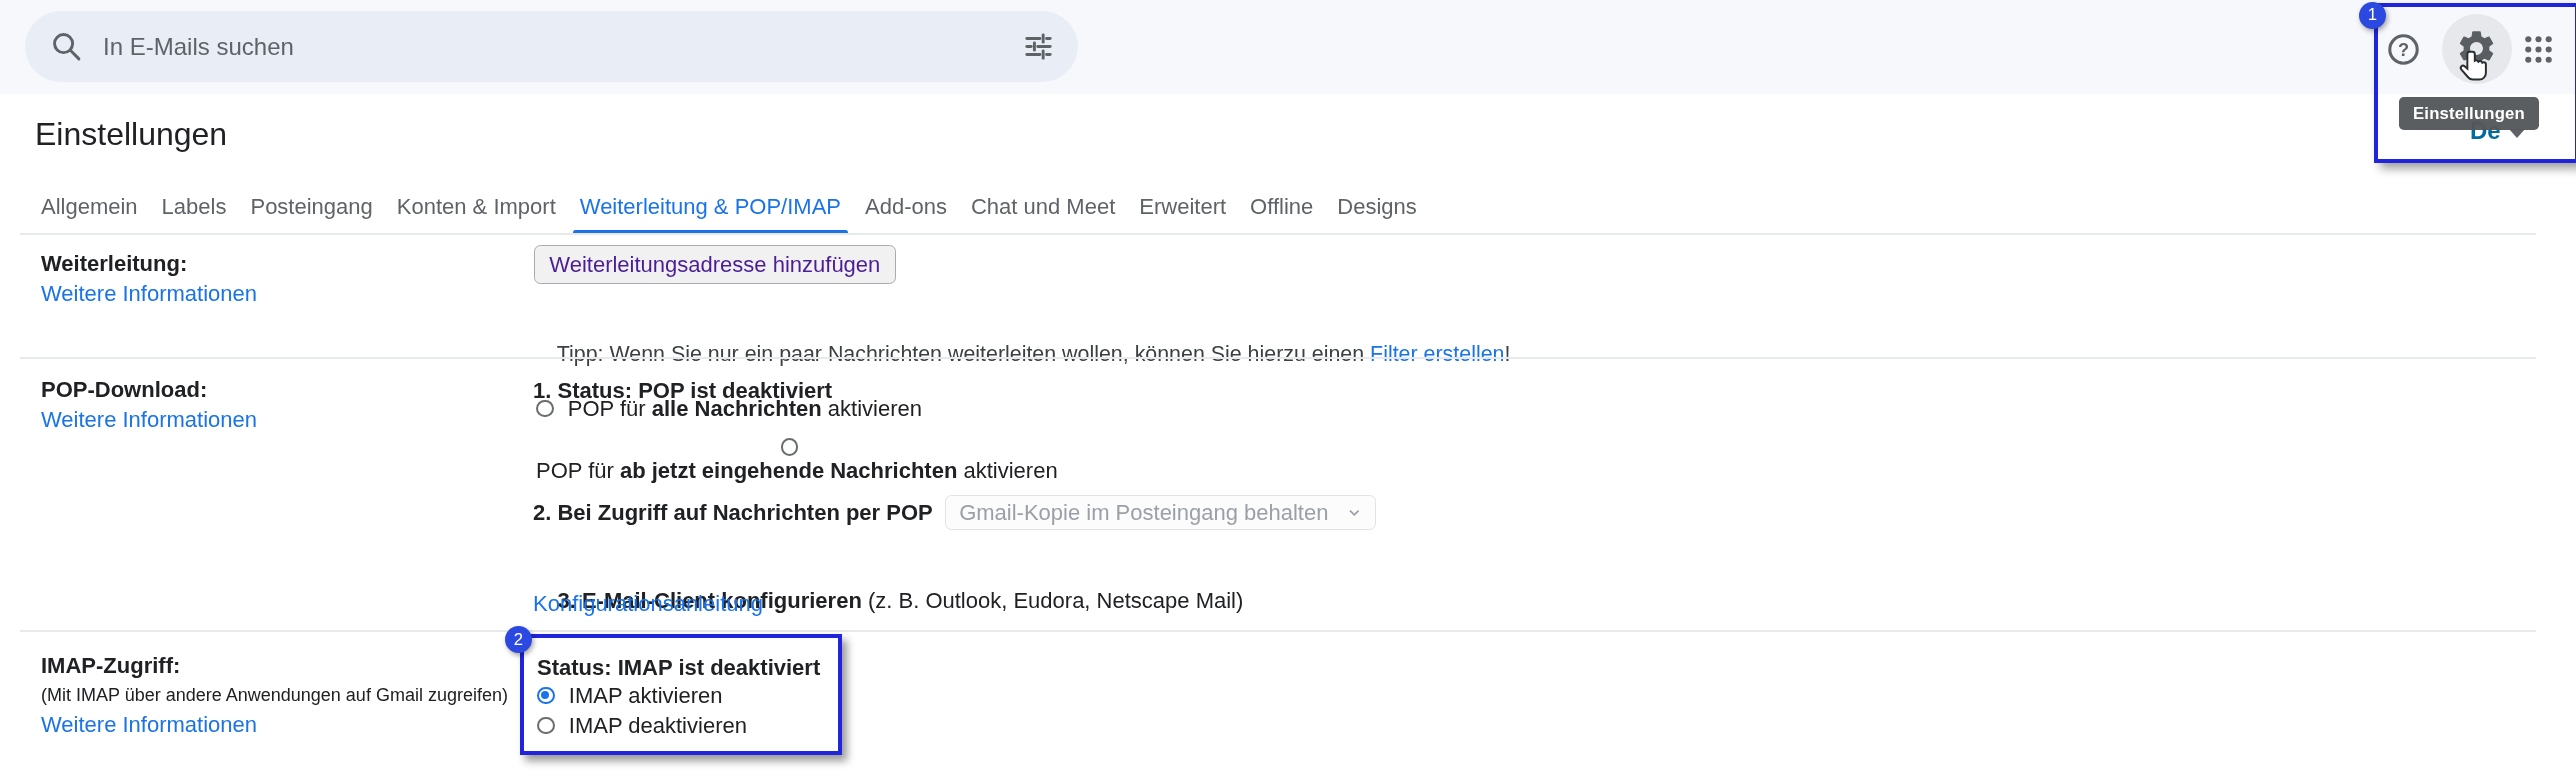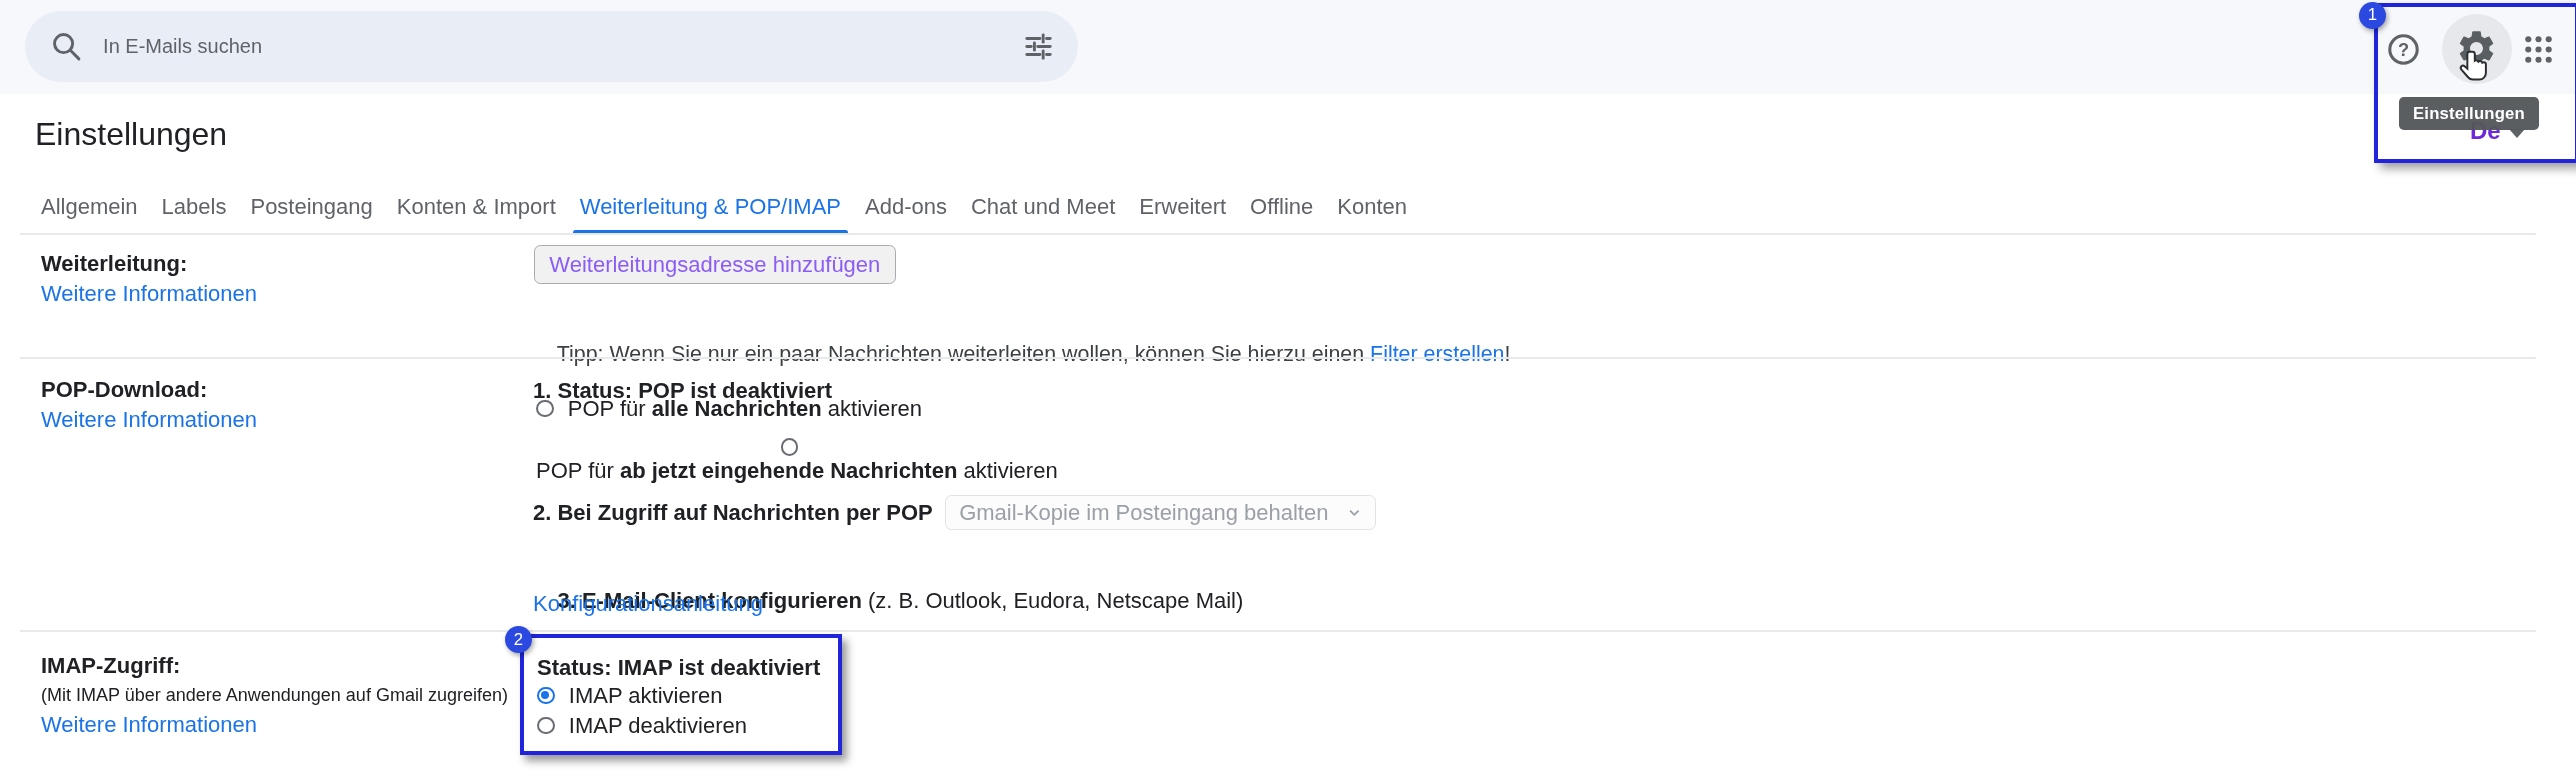--- a/index.html
+++ b/index.html
@@ -11,21 +11,21 @@
 
   
   .topband{left:0;top:0;width:2576px;height:94px;background:#f6f8fc;}
   .searchbar{
     left:24.6px;top:11px;width:1053px;height:71px;border-radius:36px;
     background:#e9eef6;display:flex;align-items:center;
   }
   .searchbar .mag{margin-left:24px;flex:0 0 auto;}
   .searchbar input{
     flex:1 1 auto;margin-left:17.5px;border:none;outline:none;background:transparent;
-    font-family:"Liberation Sans",sans-serif;font-size:20px;color:#7f1d1d;
+    font-family:"Liberation Sans",sans-serif;font-size:24px;color:#7f1d1d;
   }
   .searchbar input::placeholder{color:#5f6368;opacity:1;}
   .searchbar .tune{margin-right:22px;flex:0 0 auto;cursor:pointer;}
 
   
   .anno-box{border:4.8px solid #2025dc;box-shadow:5.6px 6.4px 9.5px rgba(0,0,0,0.40);background:transparent;}
   .box1{left:2374px;top:3.2px;width:197px;height:152px;}
   .badge{
     width:27px;height:27px;border-radius:50%;background:#2b49e1;color:#ffffff;
     font-size:16.7px;display:flex;align-items:center;justify-content:center;
@@ -35,21 +35,21 @@
   .hovercircle{left:2442px;top:13.5px;width:70px;height:70px;border-radius:50%;background:#e6e8eb;}
   .icon-help{left:2386px;top:32px;cursor:pointer;}
   .icon-gear{left:2455px;top:27px;cursor:pointer;z-index:3;}
   .icon-apps{left:2521px;top:32px;cursor:pointer;}
   .cursor-hand{left:2455px;top:49px;z-index:6;}
   .tooltip{
     left:2399px;top:97px;width:140px;height:33px;border-radius:4.8px;
     background:rgba(84,87,91,0.96);color:#ffffff;font-size:16.7px;font-weight:700;
     display:flex;align-items:center;justify-content:center;z-index:5;letter-spacing:0.2px;
   }
-  .de-label{left:2470px;top:117px;font-size:24px;font-weight:700;color:#6d28d9;z-index:2;}
+  .de-label{left:2470px;top:117px;font-size:24px;font-weight:700;color:#0369a1;z-index:2;}
   .de-caret{left:2509px;top:129px;width:0;height:0;z-index:2;
     border-left:8px solid transparent;border-right:8px solid transparent;border-top:9.5px solid #5f6368;}
 
   
   .page-title{left:35px;top:114px;font-size:32px;line-height:40px;color:#202124;}
   .tabs{left:29px;top:178px;height:57px;display:flex;align-items:center;}
   .tab{
     position:relative;height:57px;display:flex;align-items:center;
     padding:0 12px;font-size:22px;font-weight:500;color:#5f6368;cursor:pointer;white-space:nowrap;
   }
@@ -67,21 +67,21 @@
   .t23{font-size:18px;line-height:24px;}
   .bold{font-weight:700;}
   .link{color:#1a73e8;cursor:pointer;text-decoration:none;}
   .dark{color:#202124;}
   .body-gray{color:#3c4043;}
   .keep-ws{white-space:pre-wrap;}
 
   
   .gbutton{
     left:534px;top:245px;height:37px;padding:0 14.3px;border:1.6px solid #a8aaad;border-radius:6.4px;
-    background:#f1f1f2;display:flex;align-items:center;font-size:22px;color:#8b5cf6;cursor:pointer;
+    background:#f1f1f2;display:flex;align-items:center;font-size:22px;color:#4c1d95;cursor:pointer;
   }
   .radio-row{display:flex;align-items:center;height:25.4px;}
   .radio{
     width:17.5px;height:17.5px;border-radius:50%;border:2.4px solid #696d71;box-sizing:border-box;
     margin-right:14.3px;flex:0 0 auto;cursor:pointer;background:#ffffff;position:relative;
   }
   .radio.checked{border-color:#1a73e8;}
   .radio.checked::after{
     content:"";position:absolute;left:2.4px;top:2.4px;width:8px;height:8px;border-radius:50%;background:#1a73e8;
   }
@@ -174,21 +174,21 @@
   <div class="abs tabs">
     <div class="tab">Allgemein</div>
     <div class="tab">Labels</div>
     <div class="tab">Posteingang</div>
     <div class="tab">Konten &amp; Import</div>
     <div class="tab active">Weiterleitung &amp; POP/IMAP</div>
     <div class="tab">Add-ons</div>
     <div class="tab">Chat und Meet</div>
     <div class="tab">Erweitert</div>
     <div class="tab">Offline</div>
-    <div class="tab">Konten</div>
+    <div class="tab">Designs</div>
   </div>
   <div class="abs tabs-divider"></div>
 
   <div class="abs t28 bold dark" style="left:41px;top:249px;">Weiterleitung:</div>
   <div class="abs t28 link" style="left:41px;top:279px;">Weitere Informationen</div>
 
   <div class="abs gbutton">Weiterleitungsadresse hinzufügen</div>
 
   <div class="abs t27 body-gray keep-ws" style="left:533px;top:314px;">
     <span>Tipp: Wenn Sie nur ein paar Nachrichten weiterleiten wollen, können Sie hierzu einen </span><span class="link">Filter erstellen</span><span>!</span>

